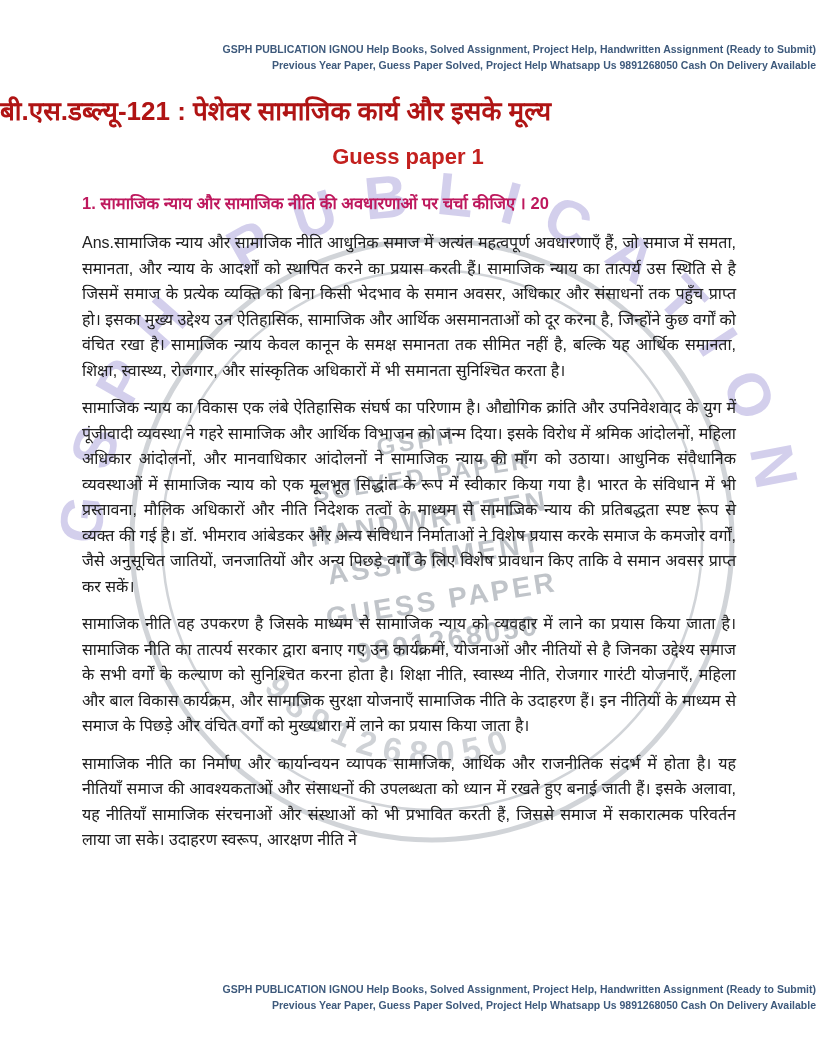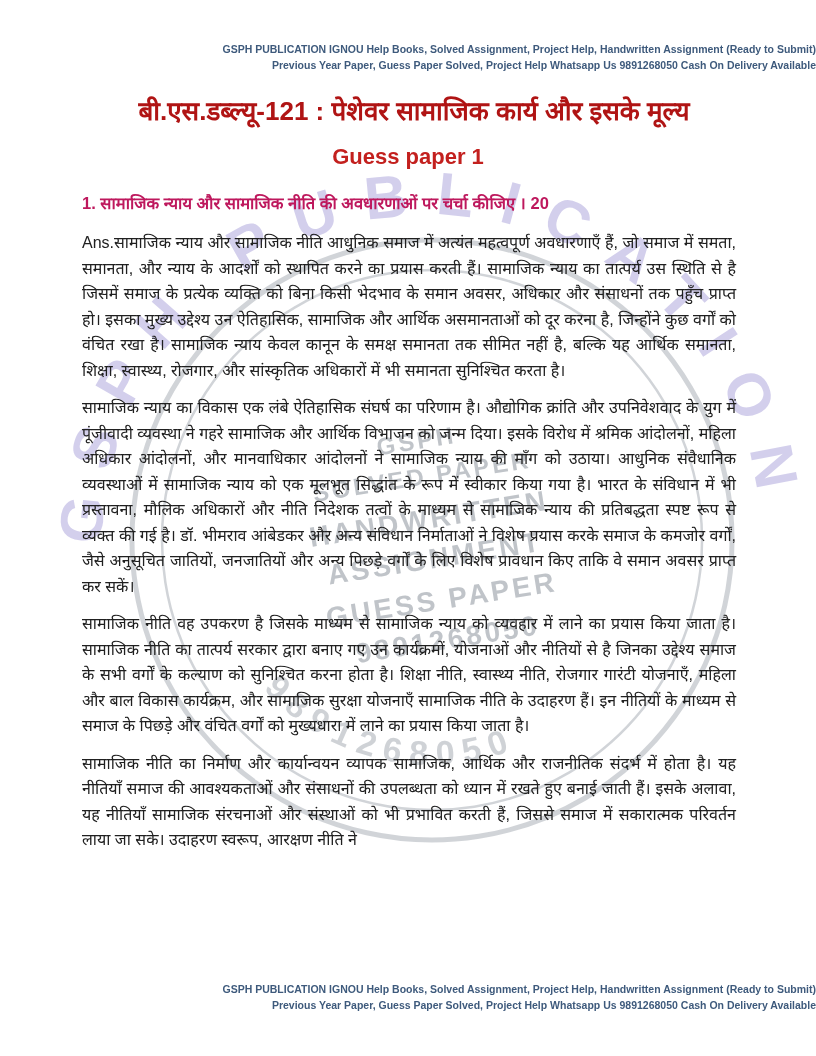--- a/index.html
+++ b/index.html
@@ -19,26 +19,25 @@
     font-weight:bold;
     color:#3E5A7C;
     line-height:15.5px;
     z-index:2;
   }
   .page-header{top:42px;}
   .page-footer{top:982px;}
   
   .doc-title{
     top:92px;left:0;right:0;
-    text-align:center;
+    text-align:left;
     font-size:26px;
     font-weight:bold;
     color:#B01414;
     z-index:2;
-    padding-left:12px;
   }
   .doc-subtitle{
     top:144px;left:0;right:0;
     text-align:center;
     font-size:22px;
     font-weight:bold;
     color:#C3201E;
     z-index:2;
   }
   .question{

